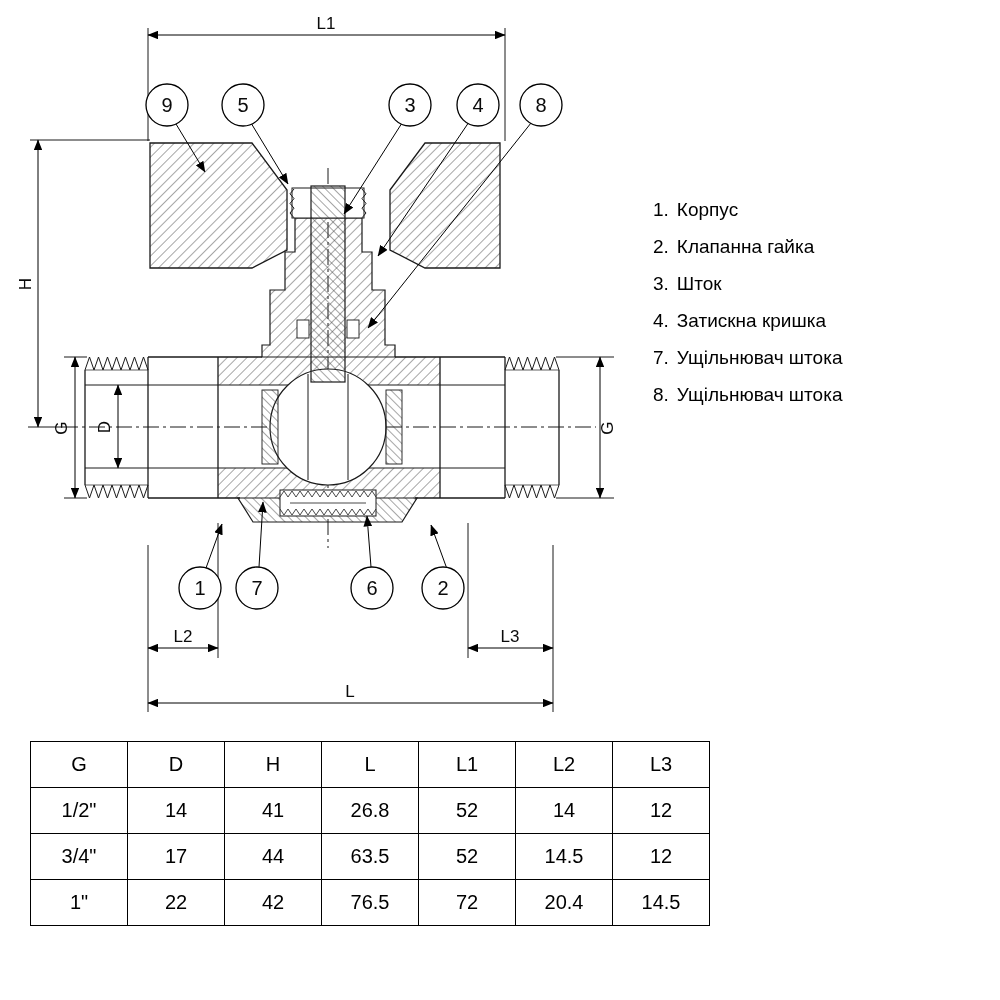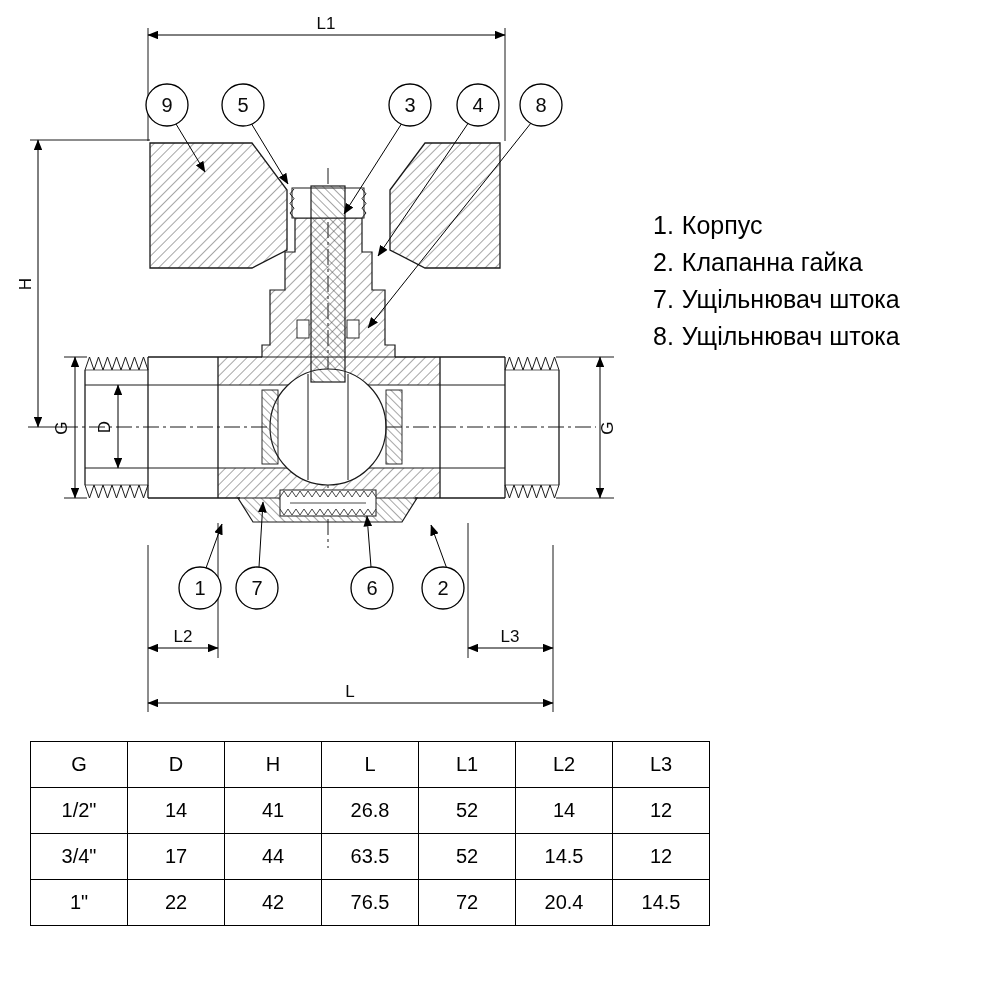--- a/index.html
+++ b/index.html
@@ -2,21 +2,21 @@
 <html><head>
 <meta charset="utf-8">
 <style>
   html,body{margin:0;padding:0;}
   body{
     width:1000px;height:1000px;background:#ffffff;position:relative;
     font-family:"Liberation Sans", sans-serif;color:#000;
   }
   .drawing{position:absolute;left:0;top:0;}
   svg text{fill:#0a0a0a;font-family:"Liberation Sans",sans-serif;}
-  .parts{position:absolute;left:653px;top:207px;font-size:25px;line-height:37px;}
+  .parts{position:absolute;left:653px;top:191px;font-size:19px;line-height:37px;}
   .parts .item{white-space:nowrap;}
   .parts .num{display:inline-block;margin-right:8px;}
   .dims-table{position:absolute;left:30px;top:741px;border-collapse:collapse;table-layout:fixed;}
   .dims-table td{
     border:1px solid #000;width:96px;height:45px;text-align:center;
     vertical-align:middle;font-size:20px;padding:0;
   }
 </style>
 </head>
 <body>
@@ -190,20 +190,22 @@
     <g>
       <circle cx="443" cy="588" r="21" fill="#ffffff" stroke="#000" stroke-width="1.3"></circle>
       <text x="443" y="595">2</text>
     </g>
   </g>
 </svg>
 
 <div class="parts">
   <div class="item"><span class="num">1.</span><span>Корпус</span></div>
   <div class="item"><span class="num">2.</span><span>Клапанна гайка</span></div>
+  <div class="item"><span class="num">3.</span><span>Шток</span></div>
+  <div class="item"><span class="num">4.</span><span>Затискна кришка</span></div>
   <div class="item"><span class="num">7.</span><span>Ущільнювач штока</span></div>
   <div class="item"><span class="num">8.</span><span>Ущільнювач штока</span></div>
 </div>
 
 <table class="dims-table">
   <tbody>
     <tr>
       <td>G</td>
       <td>D</td>
       <td>H</td>

